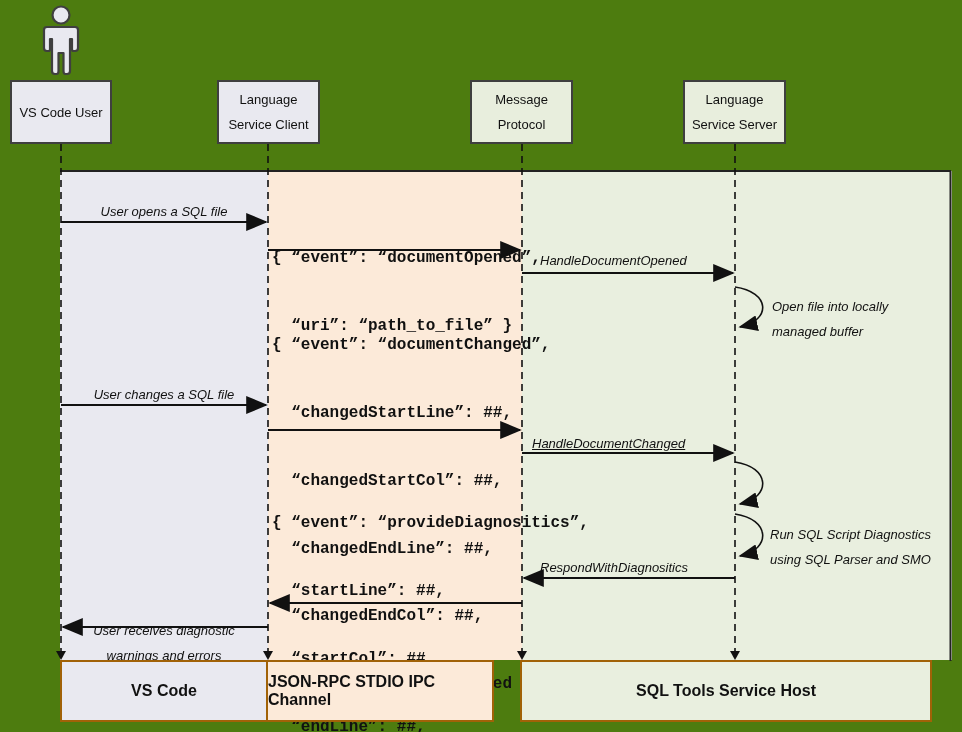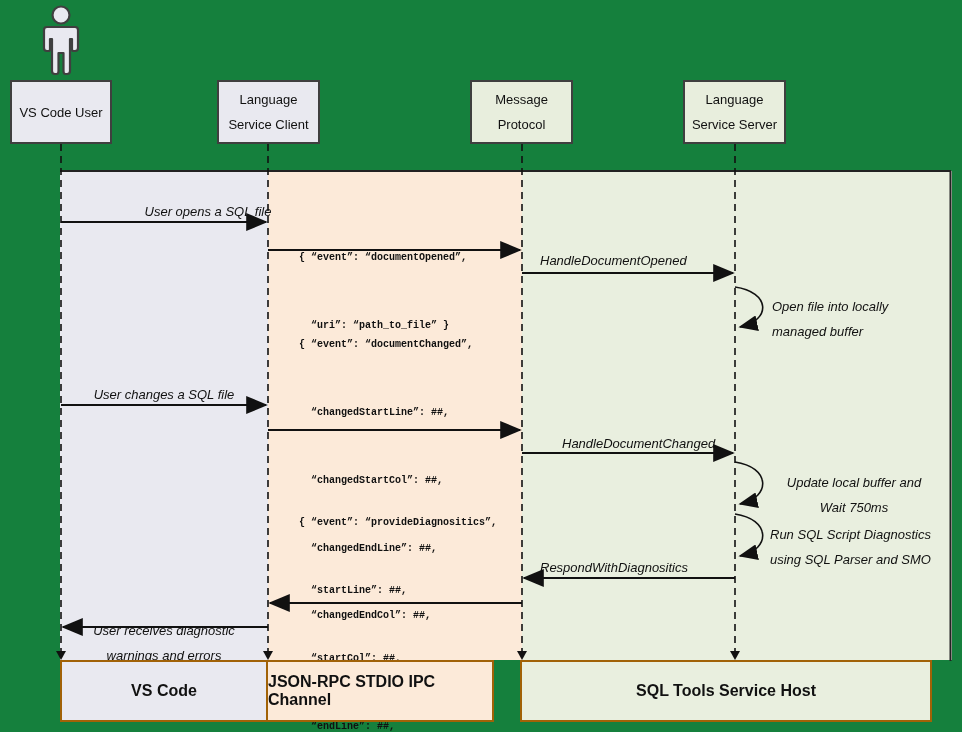--- a/index.html
+++ b/index.html
@@ -1,17 +1,17 @@
 <!DOCTYPE html>
 <html><head>
 <meta charset="utf-8">
 <style>
   html,body{margin:0;padding:0;background:#ffffff;}
   #stage{
-    position:relative;width:962px;height:732px;background:#15803d;overflow:hidden;
+    position:relative;width:962px;height:732px;background:#4d7c0f;overflow:hidden;
     font-family:"Liberation Sans",sans-serif;color:#111;
   }
   .abs{position:absolute;}
   
   .band{position:absolute;top:171px;height:489px;}
   .band-lavender{left:60px;width:208px;background:#e9e9f0;}
   .band-peach{left:268px;width:254px;background:#fcead9;}
   .band-green{left:522px;width:430px;background:#e9efdf;}
   
   .hbox{
@@ -29,21 +29,21 @@
   }
   .fbox.lav{background:#e9e9f0;}
   .fbox.pch{background:#fcead9;}
   .fbox.grn{background:#e9efdf;}
   
   .lbl{position:absolute;font-style:italic;font-size:13px;line-height:17px;white-space:nowrap;}
   .lbl.center{text-align:center;white-space:normal;}
   .lbl2{line-height:25px;}
   
   .mono{position:absolute;font-family:"Liberation Mono",monospace;font-weight:bold;
-        font-size:10px;line-height:22.6px;white-space:pre;margin-left:27px;}
+        font-size:16px;line-height:22.6px;white-space:pre;}
   svg{position:absolute;left:0;top:0;}
 </style>
 </head>
 <body>
 
 <div id="stage">
 
   <div class="band band-lavender"></div>
   <div class="band band-peach"></div>
   <div class="band band-green"></div>
@@ -97,37 +97,33 @@
   </div>
   <div class="hbox grn" style="left:470px;width:103px;">
     <div>Message</div>
     <div>Protocol</div>
   </div>
   <div class="hbox grn" style="left:683px;width:103px;">
     <div>Language</div>
     <div>Service Server</div>
   </div>
 
-  <div class="lbl center" style="left:60px;top:203px;width:208px;padding-left:44px;">User opens a SQL file</div>
+  <div class="lbl center" style="left:60px;top:203px;width:208px;">User opens a SQL file</div>
   <div class="lbl center" style="left:60px;top:386px;width:208px;">User changes a SQL file</div>
   <div class="lbl center lbl2" style="left:60px;top:574px;width:208px;margin-top:44px;">
     <div>User receives diagnostic</div>
     <div>warnings and errors</div>
   </div>
   <div class="lbl" style="left:540px;top:252px;">HandleDocumentOpened</div>
-  <div class="lbl" style="left:562px;top:435px;">HandleDocumentChanged</div>
+  <div class="lbl" style="left:532px;top:435px;text-decoration:underline;">HandleDocumentChanged</div>
   <div class="lbl" style="left:540px;top:559px;">RespondWithDiagnositics</div>
 
   <div class="lbl lbl2" style="left:772px;top:294px;">
     <div>Open file into locally</div>
     <div>managed buffer</div>
-  </div>
-  <div class="lbl center lbl2" style="left:768px;top:470px;width:172px;">
-    <div>Update local buffer and</div>
-    <div>Wait 750ms</div>
   </div>
   <div class="lbl lbl2" style="left:770px;top:522px;">
     <div>Run SQL Script Diagnostics</div>
     <div>using SQL Parser and SMO</div>
   </div>
 
   <div class="mono" style="left:272px;top:202px;">
     <div>{ “event”: “documentOpened”,</div>
     <div>  “uri”: “path_to_file” }</div>
   </div>

